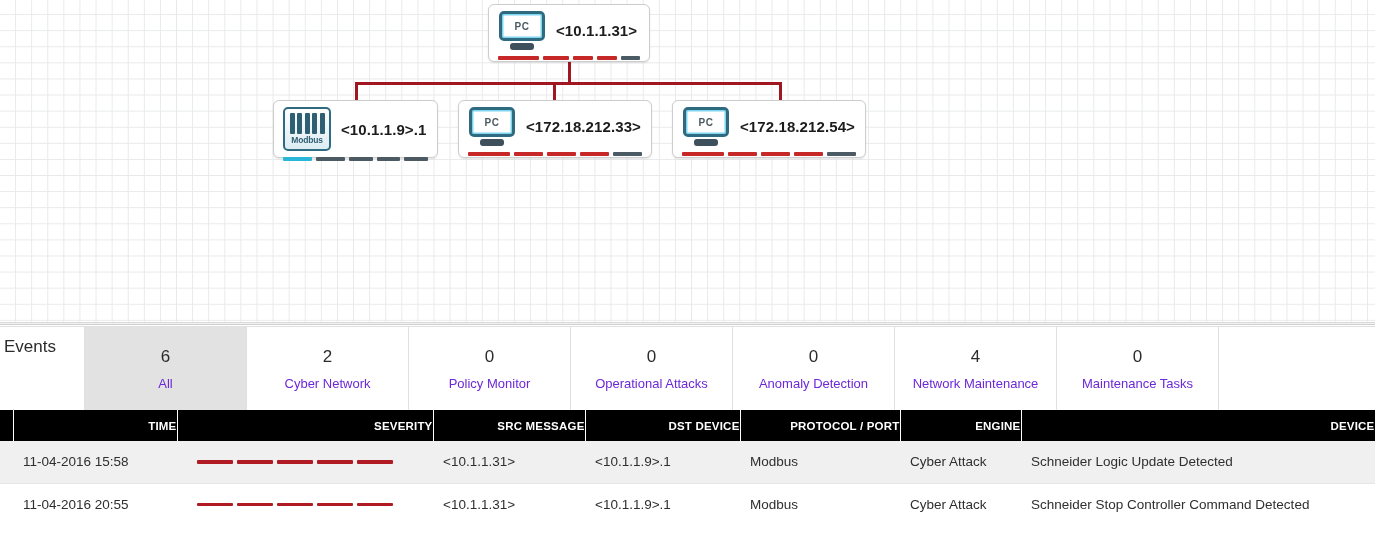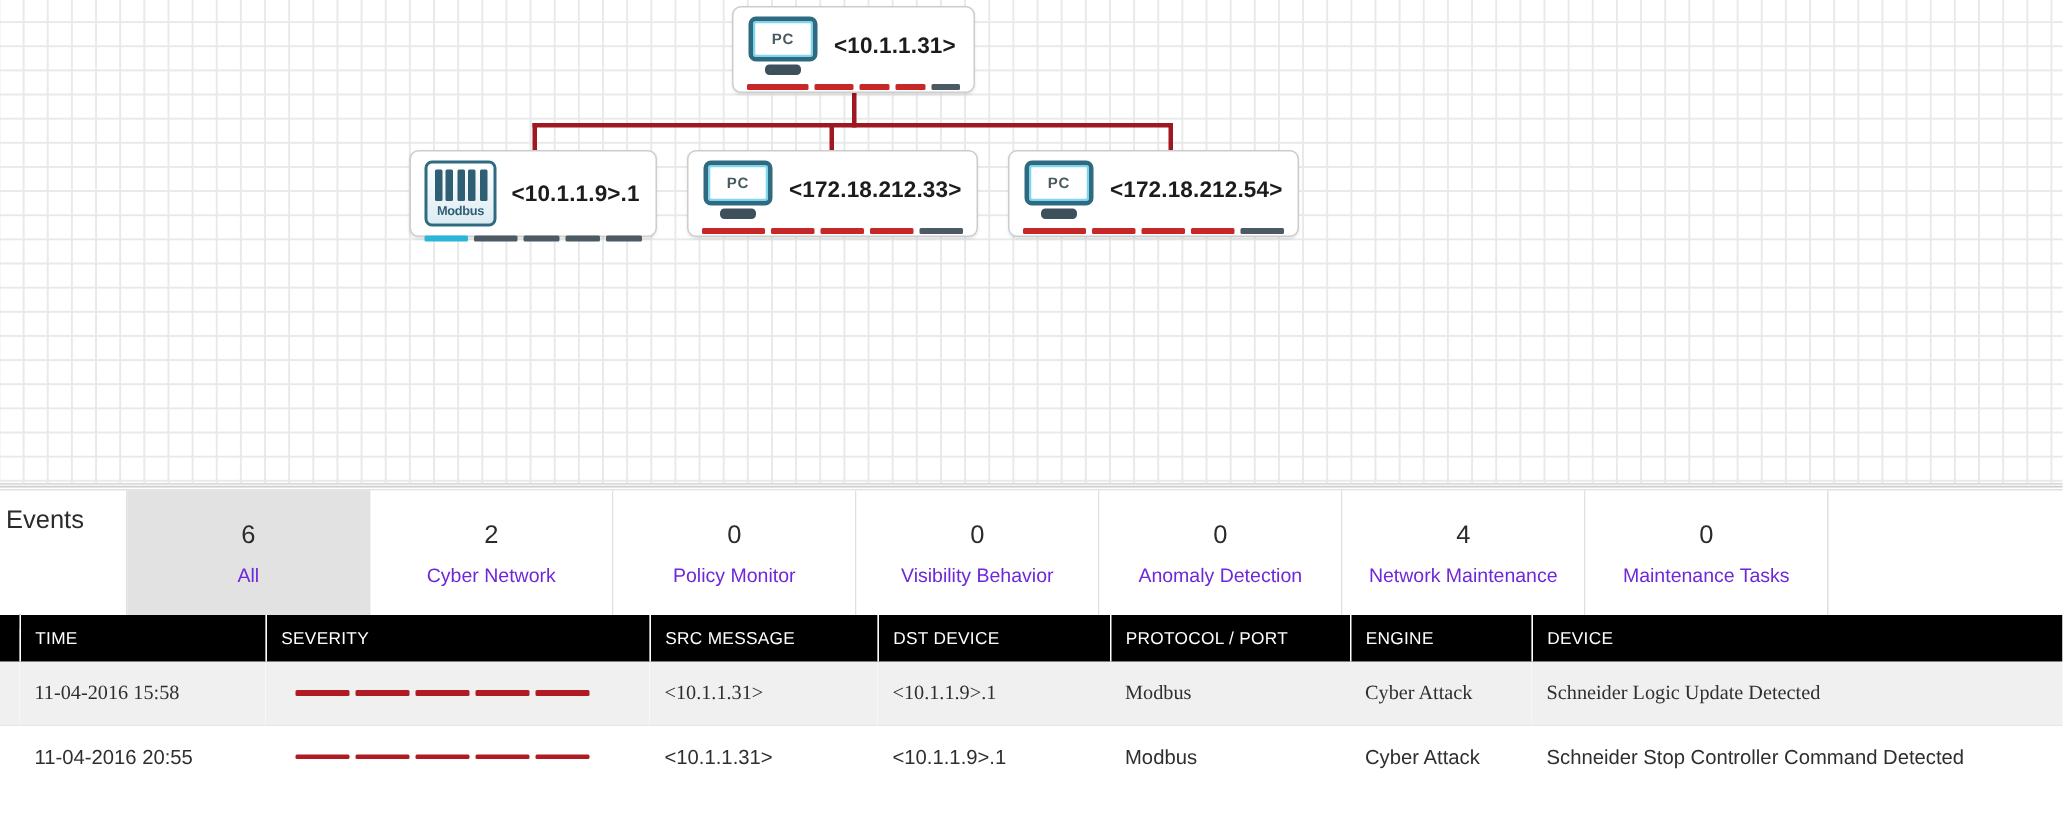--- a/index.html
+++ b/index.html
@@ -148,37 +148,37 @@
   }
   #search-input::placeholder { color: #9b9b9b; }
 
   
   #events-table { position: absolute; left: 0; top: 410px; width: 1375px; }
   table { width: 1375px; border-collapse: collapse; table-layout: fixed; }
   thead th {
     background: #000000;
     color: #ffffff;
     font-size: 11.5px;
-    font-weight: normal;
+    font-weight: bold;
     letter-spacing: 0.2px;
-    text-align: left;
+    text-align: right;
     height: 31px;
     padding: 0 0 0 10px;
     border-right: 1px solid #ffffff;
   }
   thead th.gutter { width: 13px; padding: 0; border-right: 1px solid #ffffff; }
   tbody td {
     font-size: 13.5px;
     color: #2f2f2f;
     height: 42px;
     padding: 0 0 0 10px;
     white-space: nowrap;
     overflow: hidden;
   }
-  tbody tr.odd td { background: #f0f0f0; font-family: Liberation Serif, serif; }
+  tbody tr.odd td { background: #f0f0f0; }
   tbody tr.even td { background: #ffffff; border-top: 1px solid #e6e6e6; }
   td.gutter { padding: 0; }
   .sev-strip { display: flex; gap: 4px; padding-left: 10px; }
   .sev-strip span { display: block; width: 36px; height: 3.5px; background: #b01a22; border-radius: 1px; }
 </style>
 </head>
 <body>
 
 <div id="topology">
 
@@ -281,21 +281,21 @@
   <div class="tab">
     <div class="tab-count">2</div>
     <div class="tab-label">Cyber Network</div>
   </div>
   <div class="tab">
     <div class="tab-count">0</div>
     <div class="tab-label">Policy Monitor</div>
   </div>
   <div class="tab">
     <div class="tab-count">0</div>
-    <div class="tab-label">Visibility Behavior</div>
+    <div class="tab-label">Operational Attacks</div>
   </div>
   <div class="tab">
     <div class="tab-count">0</div>
     <div class="tab-label">Anomaly Detection</div>
   </div>
   <div class="tab">
     <div class="tab-count">4</div>
     <div class="tab-label">Network Maintenance</div>
   </div>
   <div class="tab">

